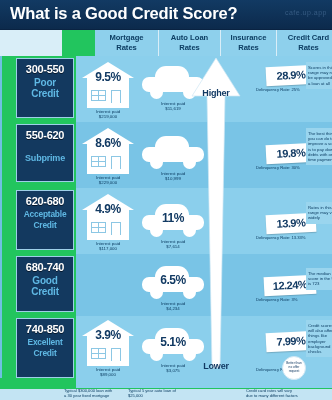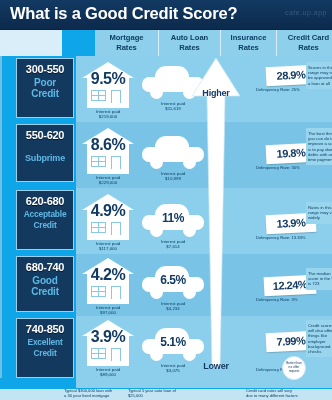--- a/index.html
+++ b/index.html
@@ -2,21 +2,21 @@
 <html><head>
 <meta charset="utf-8">
 <style>
   * { margin:0; padding:0; box-sizing:border-box; }
   html,body { width:332px; height:400px; overflow:hidden; }
   body {
     font-family:"Liberation Sans", sans-serif;
     background:#0d2d52;
     position:relative;
   }
-  #infographic { position:relative; width:332px; height:400px; background:#0ea5e9; }
+  #infographic { position:relative; width:332px; height:400px; background:#22c55e; }
 
   
   .titlebar {
     position:absolute; left:0; top:0; width:332px; height:30px;
     background:linear-gradient(180deg,#123a63 0%,#0c2a4c 100%);
     border-bottom:1px solid #0a2342;
   }
   .title {
     position:absolute; left:10px; top:4px;
     font-size:16.5px; font-weight:bold; color:#ffffff;
@@ -69,21 +69,21 @@
     position:absolute; left:0; top:0; width:0; height:0;
     border-left:26px solid transparent; border-right:26px solid transparent;
     border-bottom:16px solid #ffffff;
   }
   .house .body {
     position:absolute; left:5px; top:15px; width:42px; height:31px;
     background:#ffffff;
   }
   .house .rate {
     position:absolute; left:0; top:8px; width:52px;
-    font-size:16px; font-weight:bold; color:#123a63; letter-spacing:-0.5px;
+    font-size:12px; font-weight:bold; color:#123a63; letter-spacing:-0.5px;
     z-index:3;
   }
   .house .win {
     position:absolute; left:9px; top:28px; width:15px; height:11px;
     border:1px solid #8cc7e4; z-index:2;
   }
   .house .win:after {
     content:""; position:absolute; left:6px; top:-1px; width:1px; height:11px; background:#8cc7e4;
   }
   .house .win:before {
@@ -299,31 +299,20 @@
     <div class="note" style="left:292px;top:14px;">Rates in this range may vary widely</div>
   </div>
 
   <div class="band" style="top:254px;height:62px;">
     <div class="bandbg" style="background:#79c4e6;"></div>
     <div class="scorebox" style="top:2px;height:56px;">
       <div class="scorerange">680-740</div>
       <div class="scorelabel" style="white-space:pre-line">Good
 Credit</div>
     </div>
-    <div class="cell" style="left:68px;top:4px;width:52px;">
-      <div class="house">
-        <div class="roof"></div>
-        <div class="body"></div>
-        <div class="win"></div>
-        <div class="door"></div>
-        <div class="rate">4.2%</div>
-      </div>
-      <div class="paid">Interest paid
-$97,000</div>
-    </div>
     <div class="cell" style="left:128px;top:12px;width:62px;">
       <div class="car">
         <div class="top"></div>
         <div class="lower"></div>
         <div class="w1"></div>
         <div class="w2"></div>
         <div class="rate">6.5%</div>
       </div>
       <div class="paid">Interest paid
 $4,234</div>

